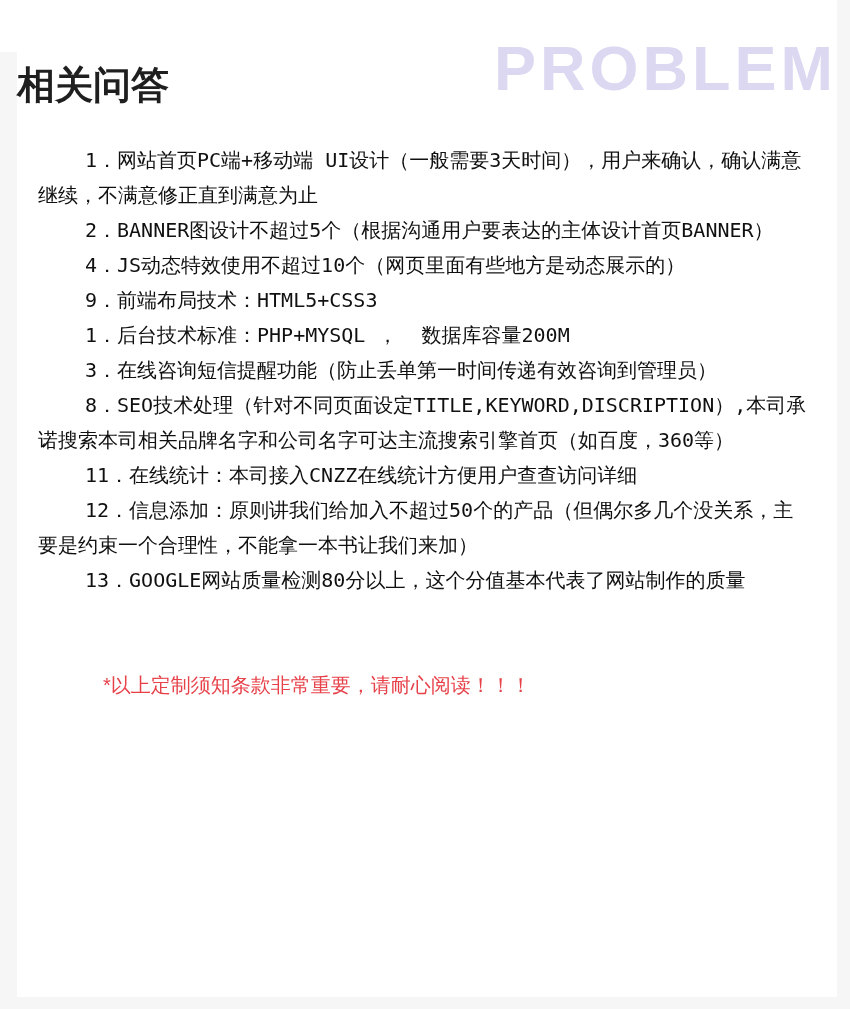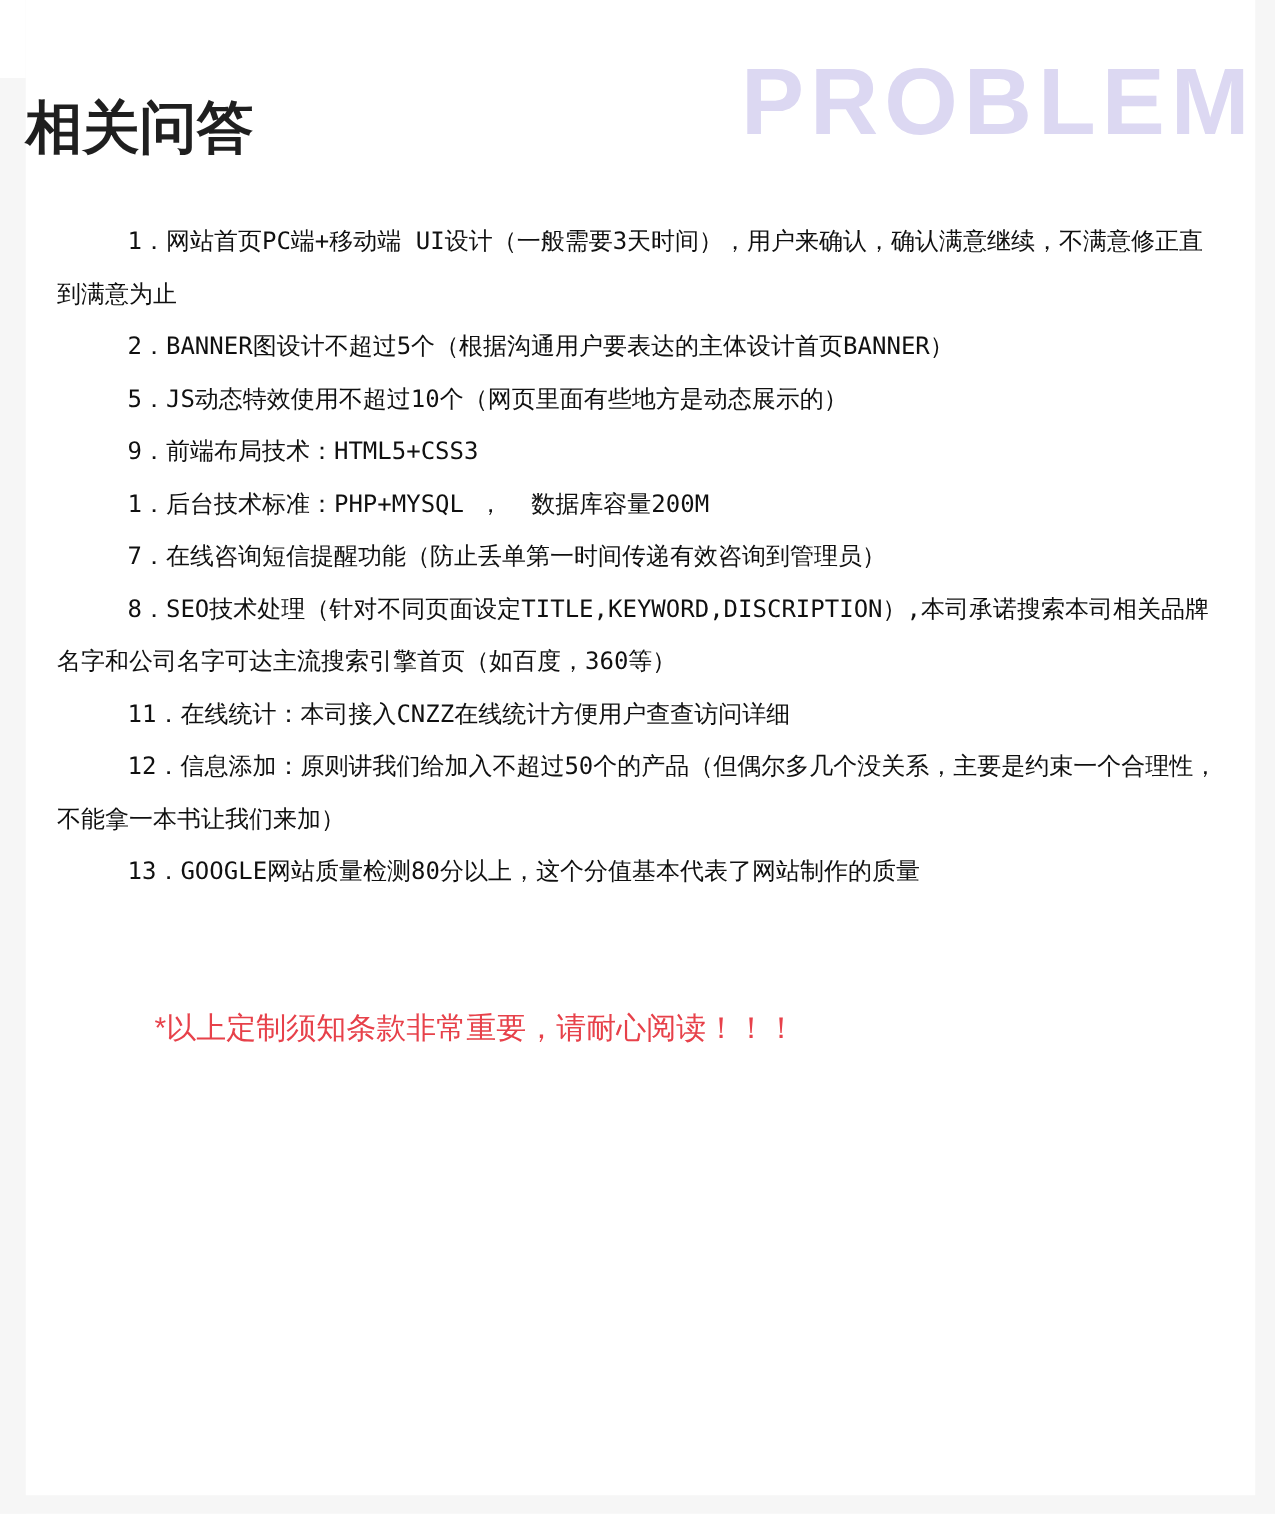--- a/index.html
+++ b/index.html
@@ -57,21 +57,21 @@
     font-size: 38px;
     font-weight: bold;
     color: var(--title_color, #1f1f1f);
     z-index: 1;
   }
   .faq-list {
     padding: 3px 25px 0 21px;
   }
   .faq-item {
     margin: 0;
-    font-size: 16px;
+    font-size: 20px;
     line-height: 35px;
     color: var(--body_color, #101010);
     text-indent: 47px;
     font-family: "DejaVu Sans Mono", "Liberation Mono", monospace;
     white-space: pre-wrap;
     word-break: break-word;
   }
   .note {
     margin: 74px 0 0 86px;
     font-size: 20px;
@@ -91,24 +91,24 @@
 <body>
 
 <div class="card">
   <div class="header">
     <div class="watermark">PROBLEM</div>
     <h1 class="title">相关问答</h1>
   </div>
   <div class="faq-list">
     <p class="faq-item">1．网站首页PC端+移动端 UI设计（一般需要3天时间），用户来确认，确认满意继续，不满意修正直到满意为止</p>
     <p class="faq-item">2．BANNER图设计不超过5个（根据沟通用户要表达的主体设计首页BANNER）</p>
-    <p class="faq-item">5．JS动态特效使用不超过10个（网页里面有些地方是动态展示的）</p>
+    <p class="faq-item">4．JS动态特效使用不超过10个（网页里面有些地方是动态展示的）</p>
     <p class="faq-item">9．前端布局技术：HTML5+CSS3</p>
     <p class="faq-item">1．后台技术标准：PHP+MYSQL ，  数据库容量200M</p>
-    <p class="faq-item">7．在线咨询短信提醒功能（防止丢单第一时间传递有效咨询到管理员）</p>
+    <p class="faq-item">3．在线咨询短信提醒功能（防止丢单第一时间传递有效咨询到管理员）</p>
     <p class="faq-item">8．SEO技术处理（针对不同页面设定TITLE,KEYWORD,DISCRIPTION）,本司承诺搜索本司相关品牌名字和公司名字可达主流搜索引擎首页（如百度，360等）</p>
     <p class="faq-item">11．在线统计：本司接入CNZZ在线统计方便用户查查访问详细</p>
     <p class="faq-item">12．信息添加：原则讲我们给加入不超过50个的产品（但偶尔多几个没关系，主要是约束一个合理性，不能拿一本书让我们来加）</p>
     <p class="faq-item">13．GOOGLE网站质量检测80分以上，这个分值基本代表了网站制作的质量</p>
   </div>
   <p class="note">*以上定制须知条款非常重要，请耐心阅读！！！</p>
 </div>
 
 <div class="corner-patch"></div>
 <div class="edge-strip edge-left"></div>

